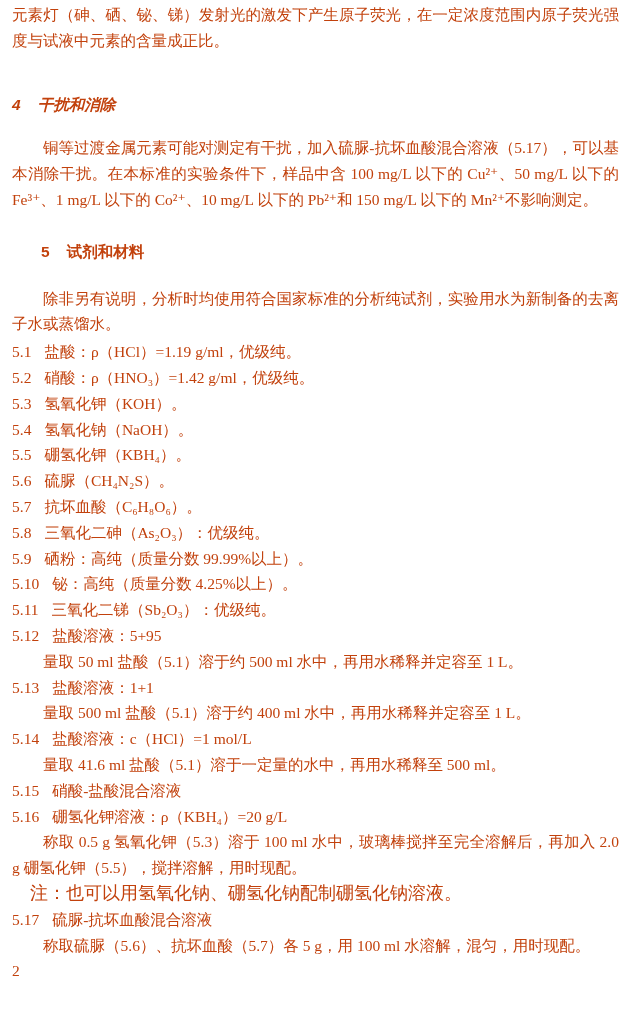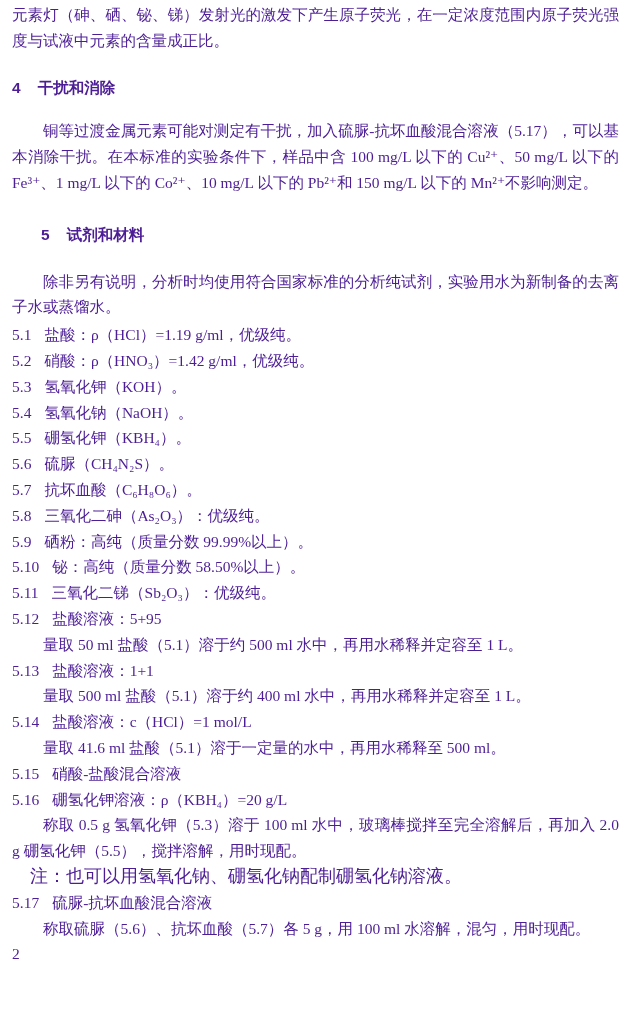--- a/index.html
+++ b/index.html
@@ -8,41 +8,41 @@
     background: #ffffff;
   }
   .page {
     position: relative;
     width: 640px;
     height: 1016px;
     box-sizing: border-box;
     padding: 2px 21px 0 12px;
     background: #ffffff;
     overflow: hidden;
-    color: #4c1d95;
+    color: #c2410c;
     font-family: "Liberation Serif", "DejaVu Serif", serif;
     font-size: 15.5px;
     line-height: 25.8px;
   }
   .para {
     text-align: justify;
   }
   .indent {
     text-indent: 2em;
   }
   .heading {
     font-family: "Liberation Sans", "DejaVu Sans", sans-serif;
     font-weight: bold;
     font-size: 15.5px;
     text-align: left;
   }
   .heading .h-num {
     margin-right: 17px;
   }
-  .heading-4 { margin-top: 21px; }
+  .heading-4 { margin-top: 38px; font-style: italic; }
   .para-4   { margin-top: 18px; }
   .heading-5 { margin-top: 26px; margin-left: 29px; }
   .para-5   { margin-top: 21px; }
   .items    { margin-top: 2px; }
   .item .num {
     font-family: Liberation Serif, serif;
     margin-right: 13px;
     white-space: nowrap;
   }
   .detail {
@@ -111,21 +111,21 @@
 
     <div class="item">
       <span class="num">5.8</span><span class="itext">三氧化二砷（As₂O₃）：优级纯。</span>
     </div>
 
     <div class="item">
       <span class="num">5.9</span><span class="itext">硒粉：高纯（质量分数 99.99%以上）。</span>
     </div>
 
     <div class="item">
-      <span class="num">5.10</span><span class="itext">铋：高纯（质量分数 58.50%以上）。</span>
+      <span class="num">5.10</span><span class="itext">铋：高纯（质量分数 4.25%以上）。</span>
     </div>
 
     <div class="item">
       <span class="num">5.11</span><span class="itext">三氧化二锑（Sb₂O₃）：优级纯。</span>
     </div>
 
     <div class="item">
       <span class="num">5.12</span><span class="itext">盐酸溶液：5+95</span>
     </div>
     <div class="detail">量取 50 ml 盐酸（5.1）溶于约 500 ml 水中，再用水稀释并定容至 1 L。</div>

